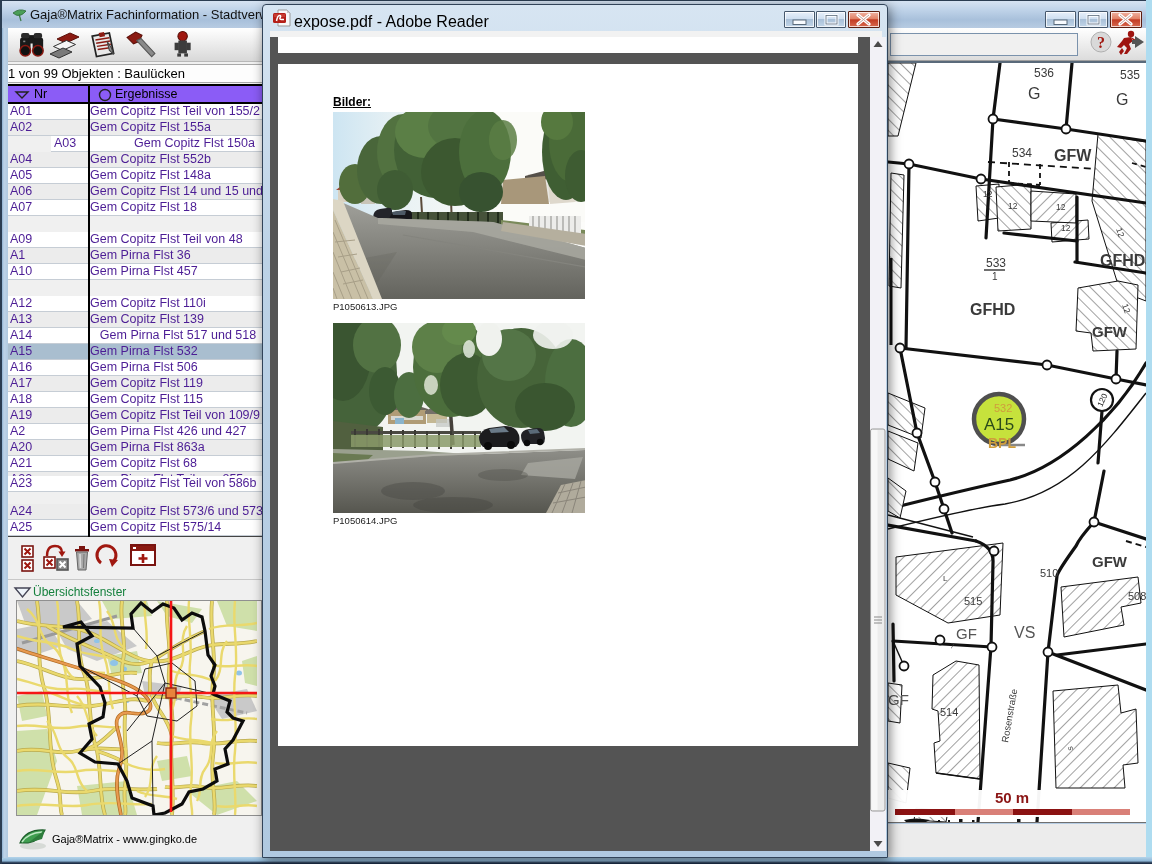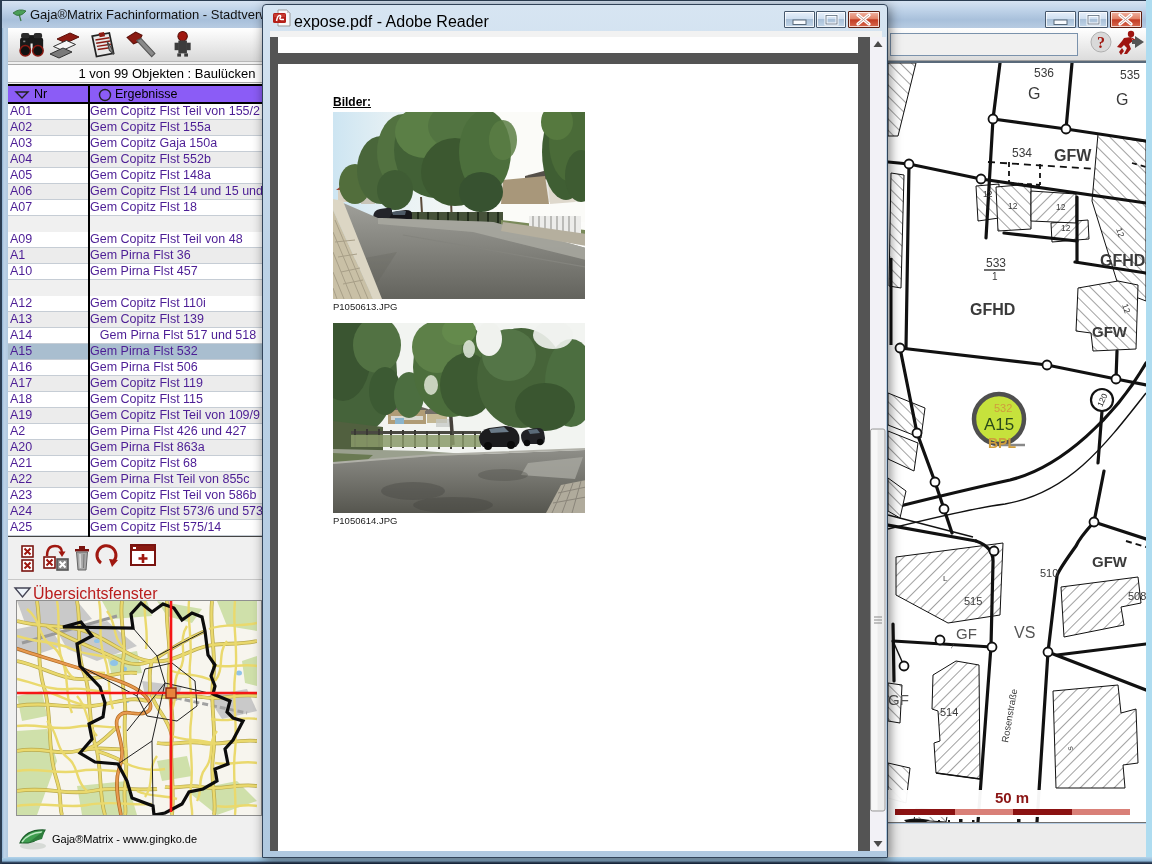--- a/index.html
+++ b/index.html
@@ -11,34 +11,34 @@
   border-top:1px solid #2b3d52; }
 #mw-title { left:30px; top:7px; font-size:13px; color:#111; }
 .wbtn { position:absolute; height:17px; border:1px solid #46586d;
   background:linear-gradient(#e7f0fa 0%, #cfdff0 45%, #a9c0d8 50%, #c2d5e8 100%);
   box-shadow:inset 0 0 0 1px rgba(255,255,255,.75); border-radius:1px;}
 .wbtn.close { background:linear-gradient(#f0b3a3 0%, #e28266 45%, #c23c24 52%, #d86a50 100%); border-color:#5c1f10;}
 #leftpanel { left:3px; top:28px; width:259px; height:830px; background:#f0f0f0; }
 #lp-toolbar { position:absolute; left:2px; top:0px; width:257px; height:34px;
   background:linear-gradient(#ffffff, #d8d8d8); border-bottom:1px solid #b8b8b8;}
 #countbar { position:absolute; left:4px; top:36px; width:320px; height:19px; background:#fdfdfd;
-  border:1px solid #a8a8a8; font-size:13px; color:#000; text-align:center; line-height:17px;}
+  border:1px solid #a8a8a8; font-size:13px; color:#000; text-align:left; line-height:17px;}
 #tblhead { position:absolute; left:4px; top:56px; width:255px; height:20px; background:#8b5cf6;
   border-top:2px solid #000; border-bottom:2px solid #000; font-size:12.5px; }
 #tbl { position:absolute; left:4px; top:76px; width:255px; height:433px; border-bottom:2px solid #444;}
 .row { position:absolute; left:0; width:255px; height:16px; line-height:15px; color:#4c1d95;
   font-size:12.5px; border-bottom:1px solid #c6cdd5;}
 .row .c1 { position:absolute; left:3px; top:0; }
 .row .c2 { position:absolute; left:83px; top:0; white-space:nowrap; overflow:hidden; width:176px;}
 .even { background:#ffffff; }
 .odd { background:#ececec; }
 .sel { background:#a9becf !important; }
 #coldiv { position:absolute; left:85px; top:56px; width:2px; height:453px; background:#000; }
 #lowbar { position:absolute; left:2px; top:511px; width:257px; height:41px; background:#f0f0f0; border-bottom:1px solid #c8c8c8;}
-#uebs { position:absolute; left:30px; top:557px; font-size:16px; color:#b91c1c;}
+#uebs { position:absolute; left:30px; top:557px; font-size:12px; color:#15803d;}
 #ovmapframe { position:absolute; left:13px; top:572px; width:246px; height:216px; border:1px solid #909090; background:#f6f4ee;}
 #footer { position:absolute; left:49px; top:805px; font-size:11px; color:#000; }
 #rightarea { left:888px; top:0; width:258px; height:864px; }
 #rt-toolbar { position:absolute; left:0px; top:28px; width:258px; height:33px;
   background:linear-gradient(#ffffff, #dcdcdc); border-bottom:1px solid #a0a0a0; }
 #rt-input { position:absolute; left:2px; top:5px; width:188px; height:23px; background:#f0f0f0; border:1px solid #7a92ac; }
 #mapframe { position:absolute; left:0px; top:61px; width:258px; height:762px; background:#ffffff;
   border-top:2px solid #5a6a7a; border-bottom:1px solid #707070; overflow:hidden;}
 #statusbar { position:absolute; left:0px; top:824px; width:258px; height:33px; background:#ececec; }
 #rborder { left:1146px; top:0; width:6px; height:864px; background:#aedcf0; }
@@ -46,21 +46,21 @@
 #lborder { left:0; top:28px; width:8px; height:830px; background:linear-gradient(90deg,#46586d 0px,#46586d 1px,#8fb2d2 2px,#bed3e8 4px,#b0c9e0 8px); }
 #ledge { left:0; top:0; width:2px; height:864px; background:#2b3d52; }
 #adobewin { left:262px; top:4px; width:626px; height:854px; border-radius:4px 4px 0 0;
   background:linear-gradient(#d7e5f2,#bcd2e6 30%,#b0c9e0); border:1px solid #314358;
   box-shadow:2px 3px 12px rgba(0,0,0,.5); }
 #aw-title { position:absolute; left:31px; top:8px; font-size:16px; color:#000; }
 #aw-content { position:absolute; left:7px; top:26px; width:612px; height:820px; background:#545454; }
 #aw-topstrip { position:absolute; left:0px; top:0px; width:612px; height:6px; background:#f2f2f2; }
 #page1 { position:absolute; left:8px; top:6px; width:580px; height:16px; background:#fff; }
 #pagesep { position:absolute; left:0px; top:22px; width:600px; height:11px; background:#545454; }
-#page2 { position:absolute; left:8px; top:33px; width:580px; height:787px; background:#fff; }
+#page2 { position:absolute; left:8px; top:33px; width:580px; height:682px; background:#fff; }
 #scrollbar { position:absolute; left:600px; top:6px; width:16px; height:814px; background:#f2f1f6; }
 #bilder { position:absolute; left:55px; top:31px; font-size:12px; font-weight:bold; text-decoration:underline; color:#000;}
 .plabel { position:absolute; font-size:9.5px; color:#222; }
 </style>
 </head>
 <body>
 <div class="abs" id="mw-titlebar"></div>
 <div class="abs" id="mw-title">Gaja®Matrix Fachinformation - Stadtverwalt</div>
 <svg class="abs" width="16" height="14" style="left:12px;top:8px">
   <path d="M1,5 Q7,0 14,3 Q9,9 4,7 Z" fill="#4a9e58" stroke="#2a6a34" stroke-width="0.8"></path>
@@ -134,23 +134,23 @@
   </div>
   <div id="tbl">
       <div class="row even" style="top: 0px;">
         <span class="c1">A01</span>
         <span class="c2">Gem Copitz Flst Teil von 155/2</span>
       </div>
       <div class="row odd" style="top: 16px;">
         <span class="c1">A02</span>
         <span class="c2">Gem Copitz Flst 155a</span>
       </div>
-      <div class="row even" style="top: 32px;">
+      <div class="row even" style="top: 32px; margin-left: 44px;">
         <span class="c1">A03</span>
-        <span class="c2">Gem Copitz Gaja 150a</span>
+        <span class="c2">Gem Copitz Flst 150a</span>
       </div>
       <div class="row odd" style="top: 48px;">
         <span class="c1">A04</span>
         <span class="c2">Gem Copitz Flst 552b</span>
       </div>
       <div class="row even" style="top: 64px;">
         <span class="c1">A05</span>
         <span class="c2">Gem Copitz Flst 148a</span>
       </div>
       <div class="row odd" style="top: 80px;">
@@ -214,21 +214,21 @@
         <span class="c2">Gem Pirna Flst 863a</span>
       </div>
       <div class="row even" style="top: 352px;">
         <span class="c1">A21</span>
         <span class="c2">Gem Copitz Flst 68</span>
       </div>
       <div class="row odd" style="top: 368px;">
         <span class="c1">A22</span>
         <span class="c2">Gem Pirna Flst Teil von 855c</span>
       </div>
-      <div class="row even" style="top: 384px;">
+      <div class="row even" style="top: 372px;">
         <span class="c1">A23</span>
         <span class="c2">Gem Copitz Flst Teil von 586b</span>
       </div>
       <div class="row odd" style="top: 400px;">
         <span class="c1">A24</span>
         <span class="c2">Gem Copitz Flst 573/6 und 573/</span>
       </div>
       <div class="row even" style="top: 416px;">
         <span class="c1">A25</span>
         <span class="c2">Gem Copitz Flst 575/14</span>

